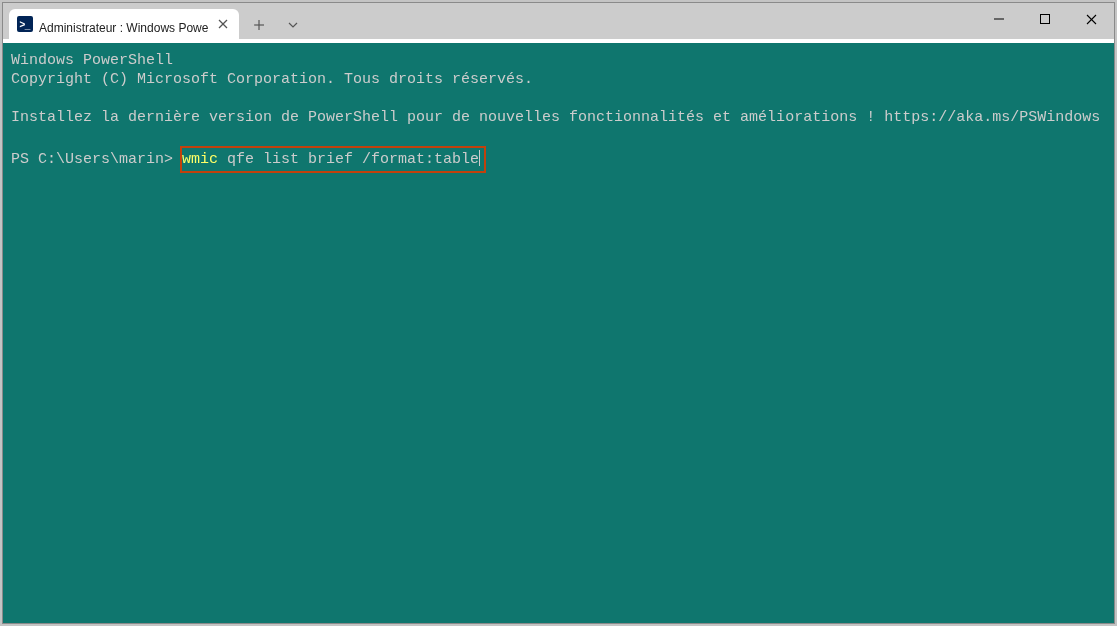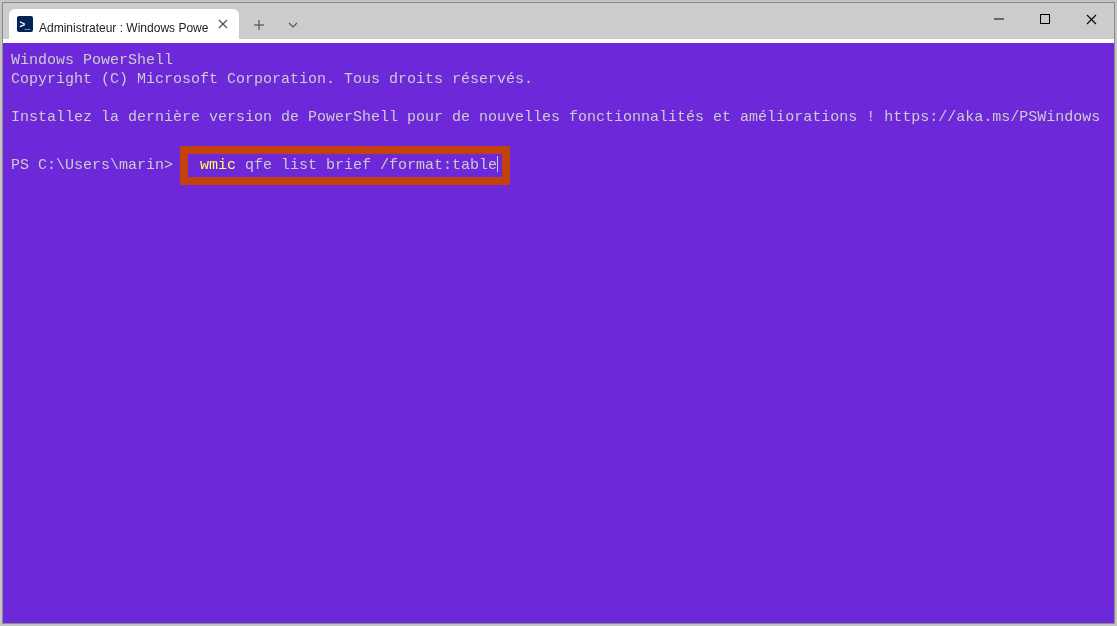--- a/index.html
+++ b/index.html
@@ -102,36 +102,36 @@
       justify-content: center;
       color: #000;
     }
     .win-btn svg { display: block; }
     .tabstrip-bottom {
       height: 4px;
       background: #ffffff;
     }
     .terminal {
       flex: 1;
-      background: #6d28d9;
+      background: #0f766e;
       color: #cccccc;
       font-family: Consolas, 'Courier New', monospace;
       font-size: 15px;
       line-height: 19px;
       padding: 8px 8px;
       white-space: pre-wrap;
       word-break: break-all;
       overflow: hidden;
     }
     .prompt-line {
       display: block;
     }
     .cmd-highlight {
-      border: 8px solid #c2410c;
-      padding: 2px 4px 2px 12px;
+      border: 2px solid #c2410c;
+      padding: 2px 4px 2px 0;
       display: inline-block;
       margin-left: -2px;
     }
     .cmd-keyword {
       color: #ffff66;
     }
     .cmd-rest {
       color: #cccccc;
     }
     .cursor {

